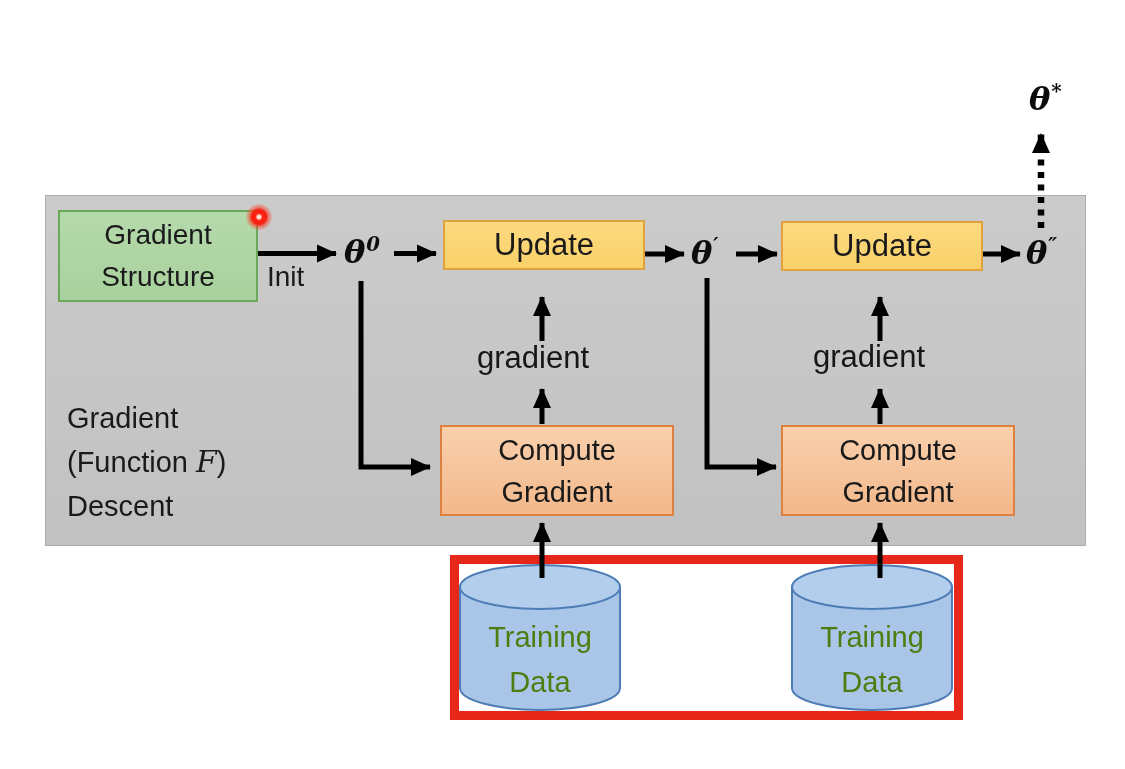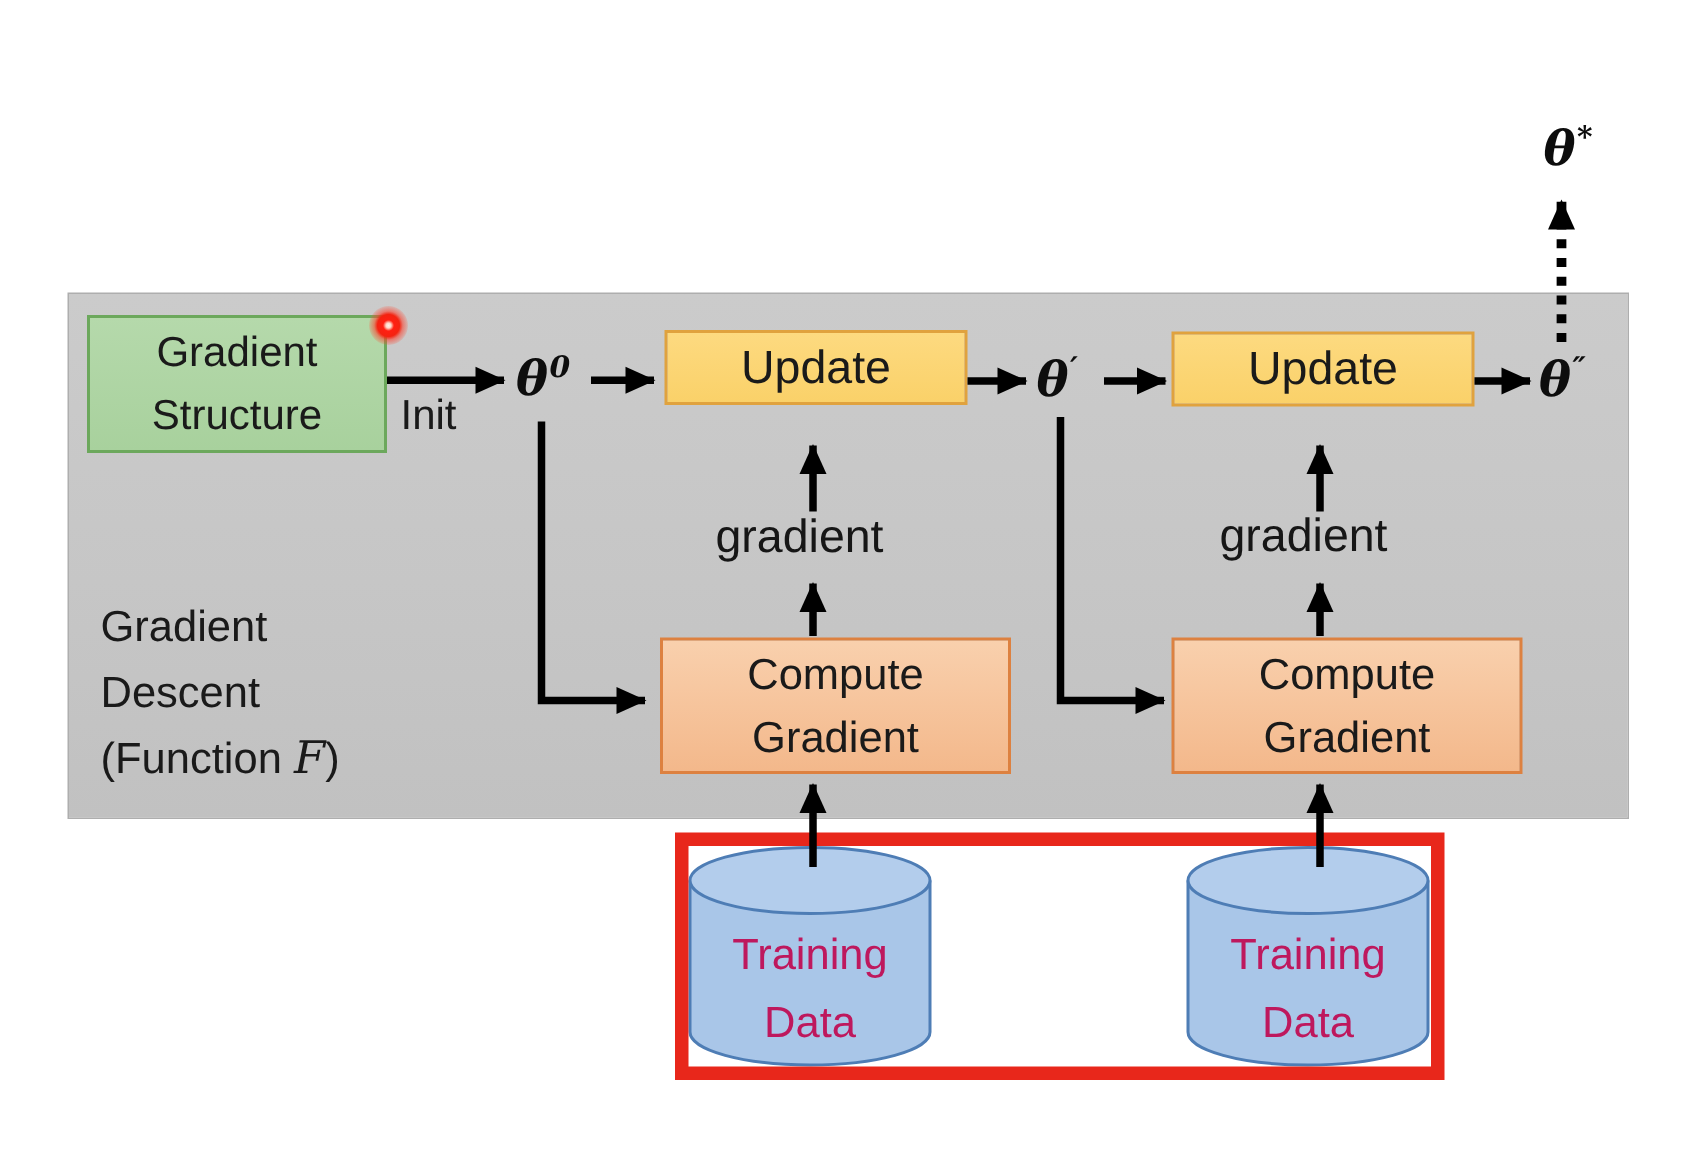--- a/index.html
+++ b/index.html
@@ -123,21 +123,21 @@
   .cyl-1 { left: 458px; top: 562px; }
   .cyl-2 { left: 790px; top: 562px; }
 
   .cyl-text {
     position: absolute;
     width: 164px;
     text-align: center;
     font-size: 29px;
     line-height: 45px;
     white-space: pre-line;
-    color: #be185d;
+    color: #4d7c0f;
   }
   .cyl-text-1 { left: 458px; top: 615px; }
   .cyl-text-2 { left: 790px; top: 615px; }
 
   .laser-dot {
     position: absolute;
     left: 246px; top: 204px;
     width: 26px; height: 26px;
     border-radius: 50%;
     background: radial-gradient(circle,
@@ -183,22 +183,22 @@
 Gradient</span>
   </div>
 
   <div class="init-label">Init</div>
 
   <div class="gradient-label gradient-1">gradient</div>
   <div class="gradient-label gradient-2">gradient</div>
 
   <div class="caption">
     <div>Gradient</div>
+    <div><span>(Function </span><span class="math-f">F</span><span>)</span></div>
     <div>Descent</div>
-    <div><span>(Function </span><span class="math-f">F</span><span>)</span></div>
   </div>
 
   <div class="theta theta-0"><span>θ</span><sup>0</sup></div>
   <div class="theta theta-p"><span>θ</span><sup>′</sup></div>
   <div class="theta theta-pp"><span>θ</span><sup>″</sup></div>
   <div class="theta theta-s"><span>θ</span><sup>*</sup></div>
 
   <svg class="cylinder cyl-1" viewBox="0 0 164 150">
     <path d="M2,25 V126 a80,22 0 0 0 160,0 V25" fill="#a9c6e8" stroke="#4e7db5" stroke-width="2"></path>
     <ellipse cx="82" cy="25" rx="80" ry="22" fill="#b3cdec" stroke="#4e7db5" stroke-width="2"></ellipse>

